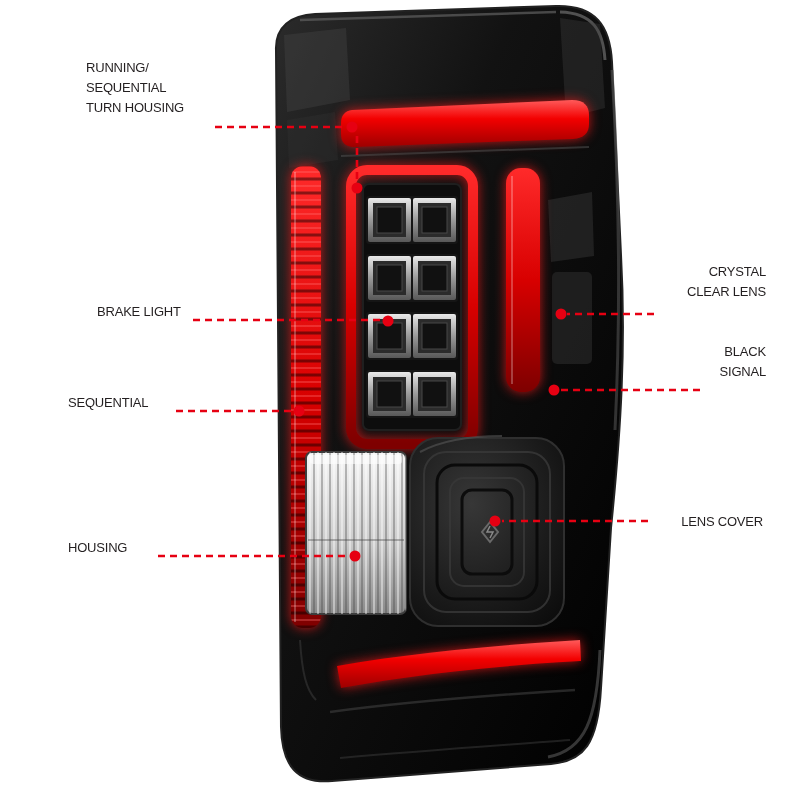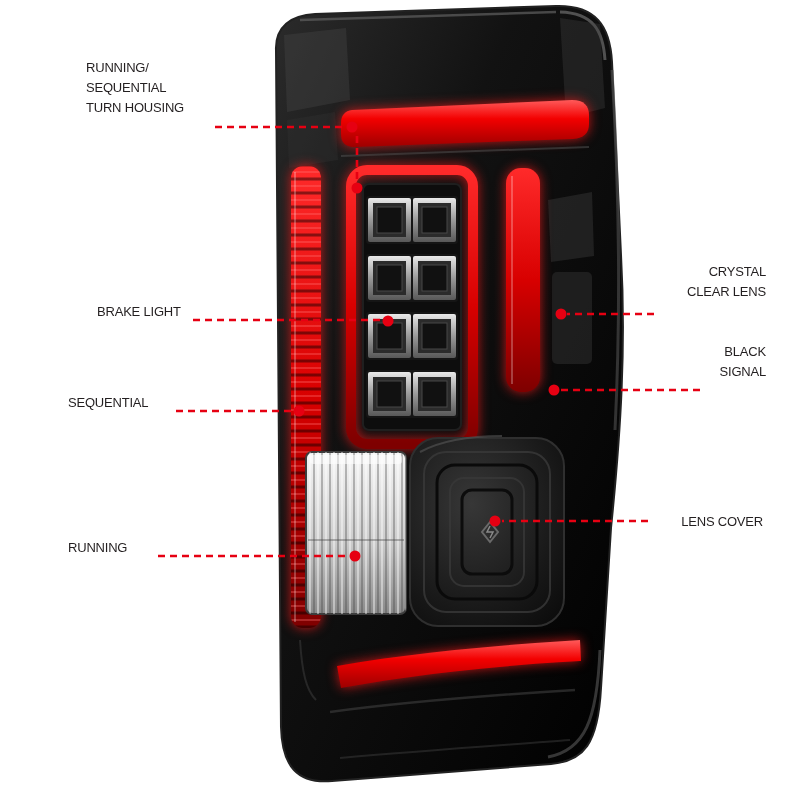--- a/index.html
+++ b/index.html
@@ -221,21 +221,21 @@
 
   <div class="callout-label" style="left:70px; top:302px;margin-left:27px;">
     <div>BRAKE LIGHT</div>
   </div>
 
   <div class="callout-label" style="left:68px; top:393px;">
     <div>SEQUENTIAL</div>
   </div>
 
   <div class="callout-label" style="left:68px; top:538px;">
-    <div>RUNNING</div>
+    <div>HOUSING</div>
   </div>
 
   <div class="callout-label align-right" style="right:34px; top:262px;">
     <div>CRYSTAL</div>
     <div>CLEAR LENS</div>
   </div>
 
   <div class="callout-label align-right" style="right:34px; top:342px;">
     <div>BLACK</div>
     <div>SIGNAL</div>

